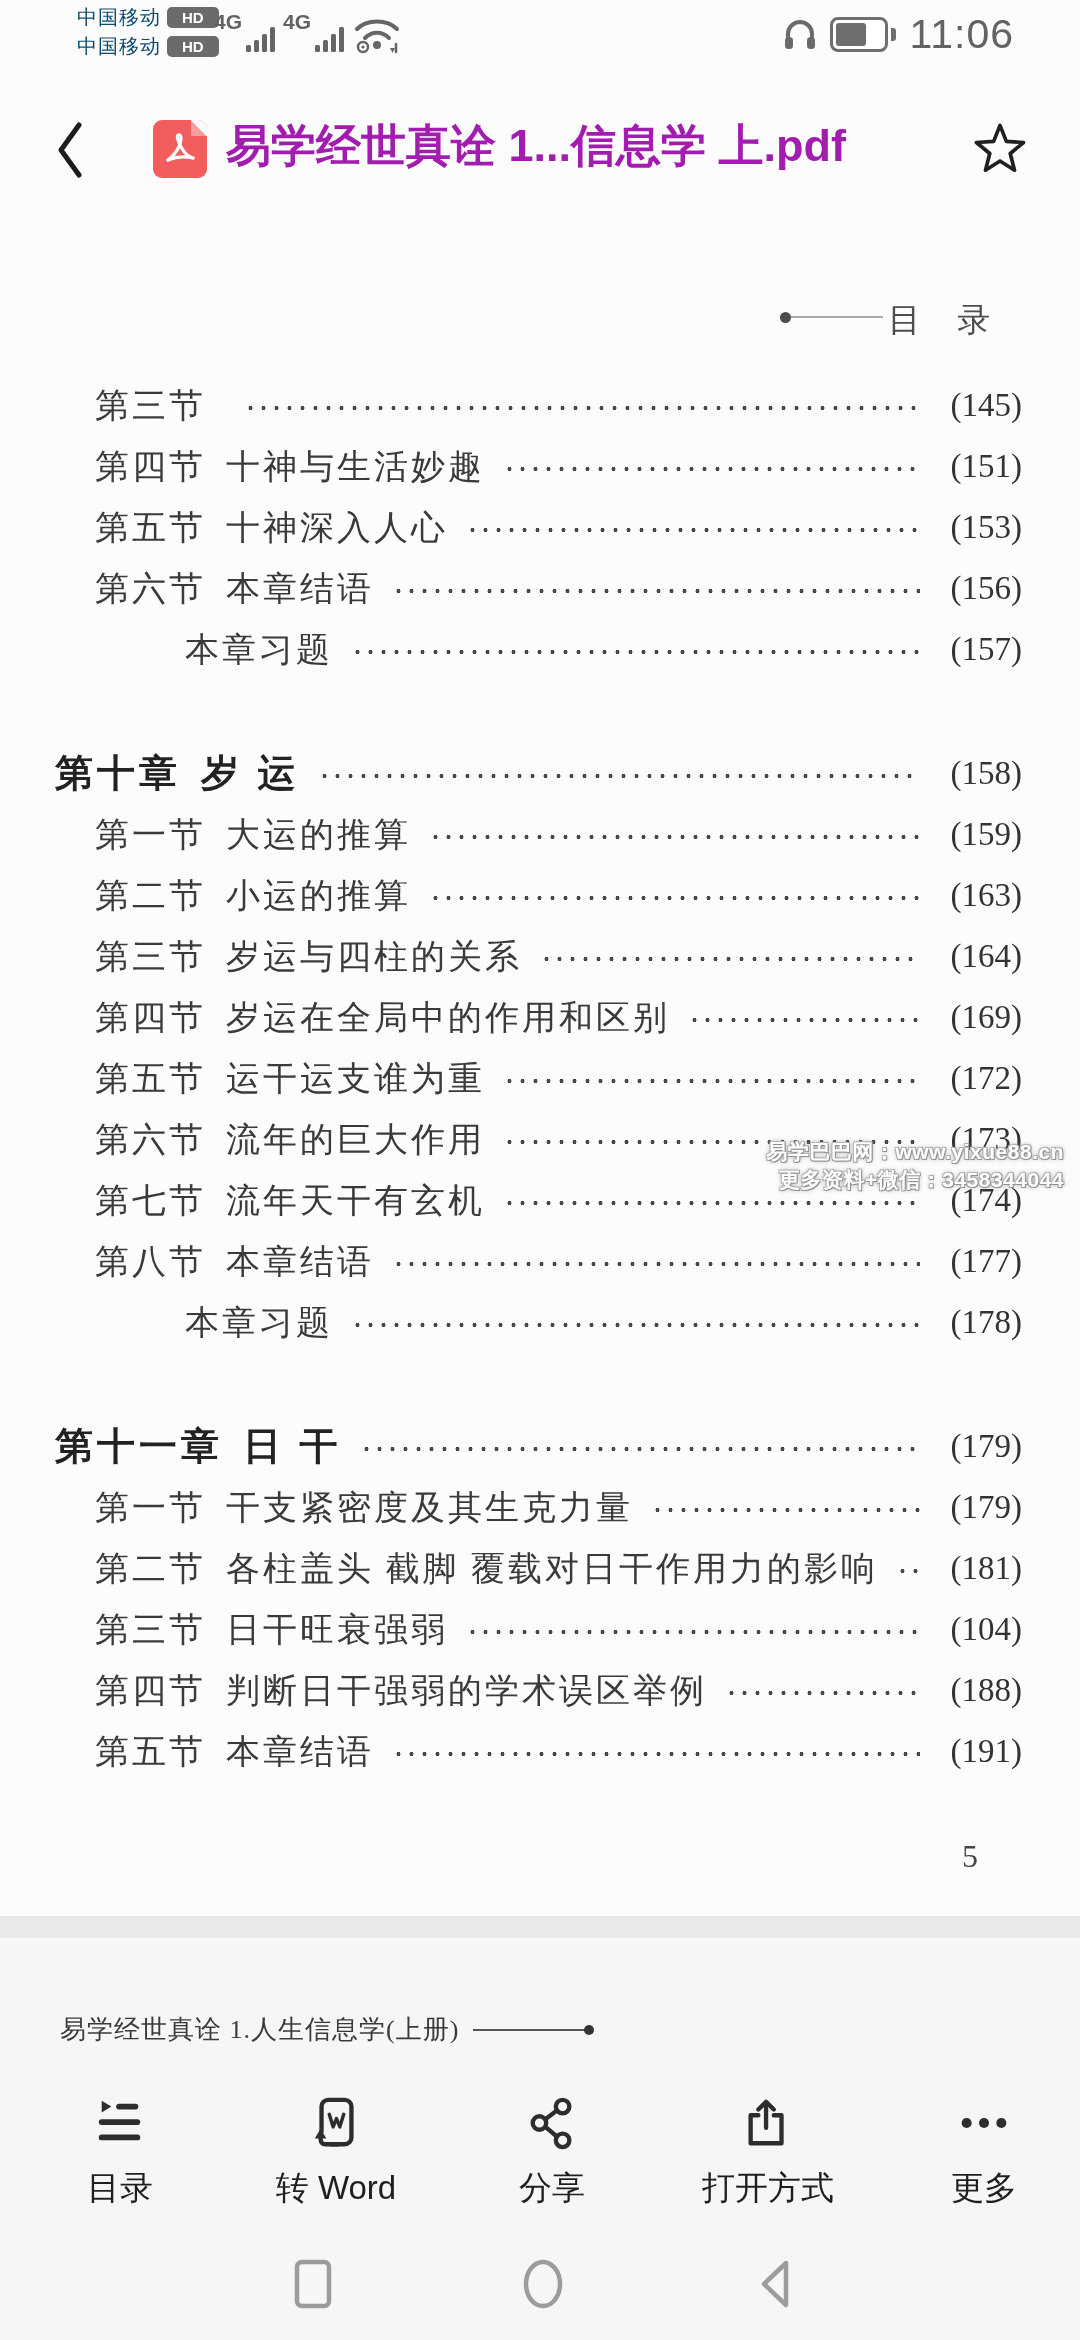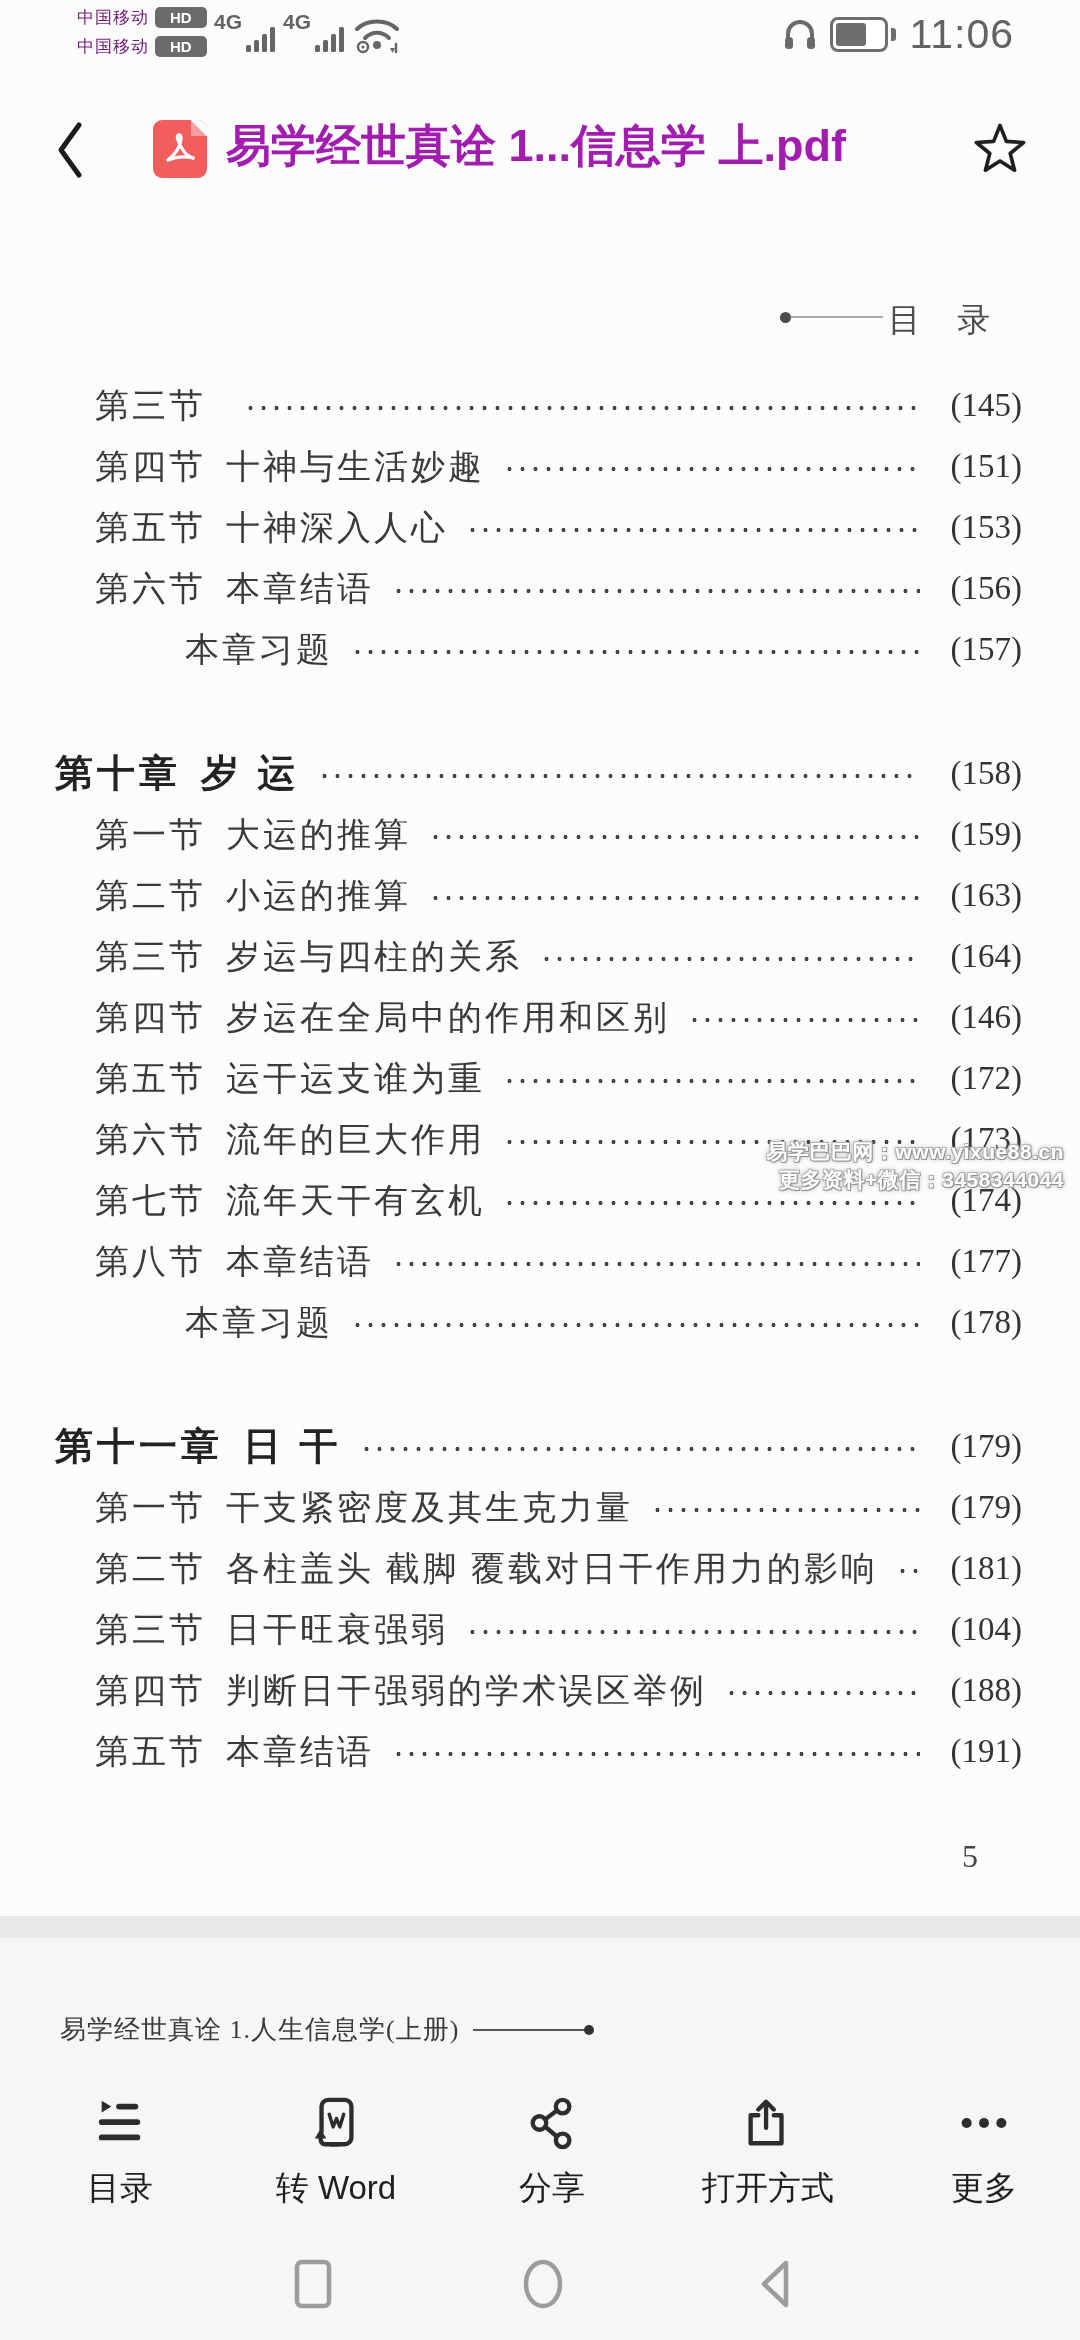--- a/index.html
+++ b/index.html
@@ -7,21 +7,21 @@
     width:1080px;height:2340px;position:relative;overflow:hidden;
     background:#fcfcfd;
     font-family:"Liberation Sans","DejaVu Sans",sans-serif;
     -webkit-font-smoothing:antialiased;
   }
 
   
   .status-bar{position:absolute;top:0;left:0;width:1080px;height:64px;}
   .carrier-block{position:absolute;left:77px;top:3px;}
   .carrier-row{display:flex;align-items:center;height:29px;}
-  .carrier-name{font-size:17px;color:#701a75;letter-spacing:1px;}
+  .carrier-name{font-size:20px;color:#0c4a6e;letter-spacing:1px;}
   .hd-badge{display:inline-block;margin-left:6px;background:#6b6b6b;color:#fff;
     font-size:15px;font-weight:bold;line-height:21px;padding:0 15px;border-radius:5px;}
   .net-cluster{position:absolute;left:208px;top:10px;display:flex;align-items:flex-end;height:46px;}
   .net-4g{font-size:21px;font-weight:bold;color:#636363;align-self:flex-start;margin:0 3px 8px 6px;}
   .sigsvg{display:block;}
   .right-cluster{position:absolute;right:66px;top:14px;display:flex;align-items:center;gap:13px;height:40px;}
   .time{font-size:41px;color:#636363;letter-spacing:1px;}
   .bat{display:flex;align-items:center;}
   .bat-body{width:52px;height:29px;border:3px solid #6e6e6e;border-radius:8px;position:relative;background:#fff;}
   .bat-fill{position:absolute;left:3px;top:3px;bottom:3px;width:30px;background:#6e6e6e;border-radius:3px;}
@@ -230,21 +230,21 @@
     <div class="toc-row section">
     <span class="t-label">第三节</span>
     <span class="t-title">岁运与四柱的关系</span>
     <span class="leader"></span>
     <span class="t-page">(164)</span>
   </div>
     <div class="toc-row section">
     <span class="t-label">第四节</span>
     <span class="t-title">岁运在全局中的作用和区别</span>
     <span class="leader"></span>
-    <span class="t-page">(146)</span>
+    <span class="t-page">(169)</span>
   </div>
     <div class="toc-row section">
     <span class="t-label">第五节</span>
     <span class="t-title">运干运支谁为重</span>
     <span class="leader"></span>
     <span class="t-page">(172)</span>
   </div>
     <div class="toc-row section">
     <span class="t-label">第六节</span>
     <span class="t-title">流年的巨大作用</span>

